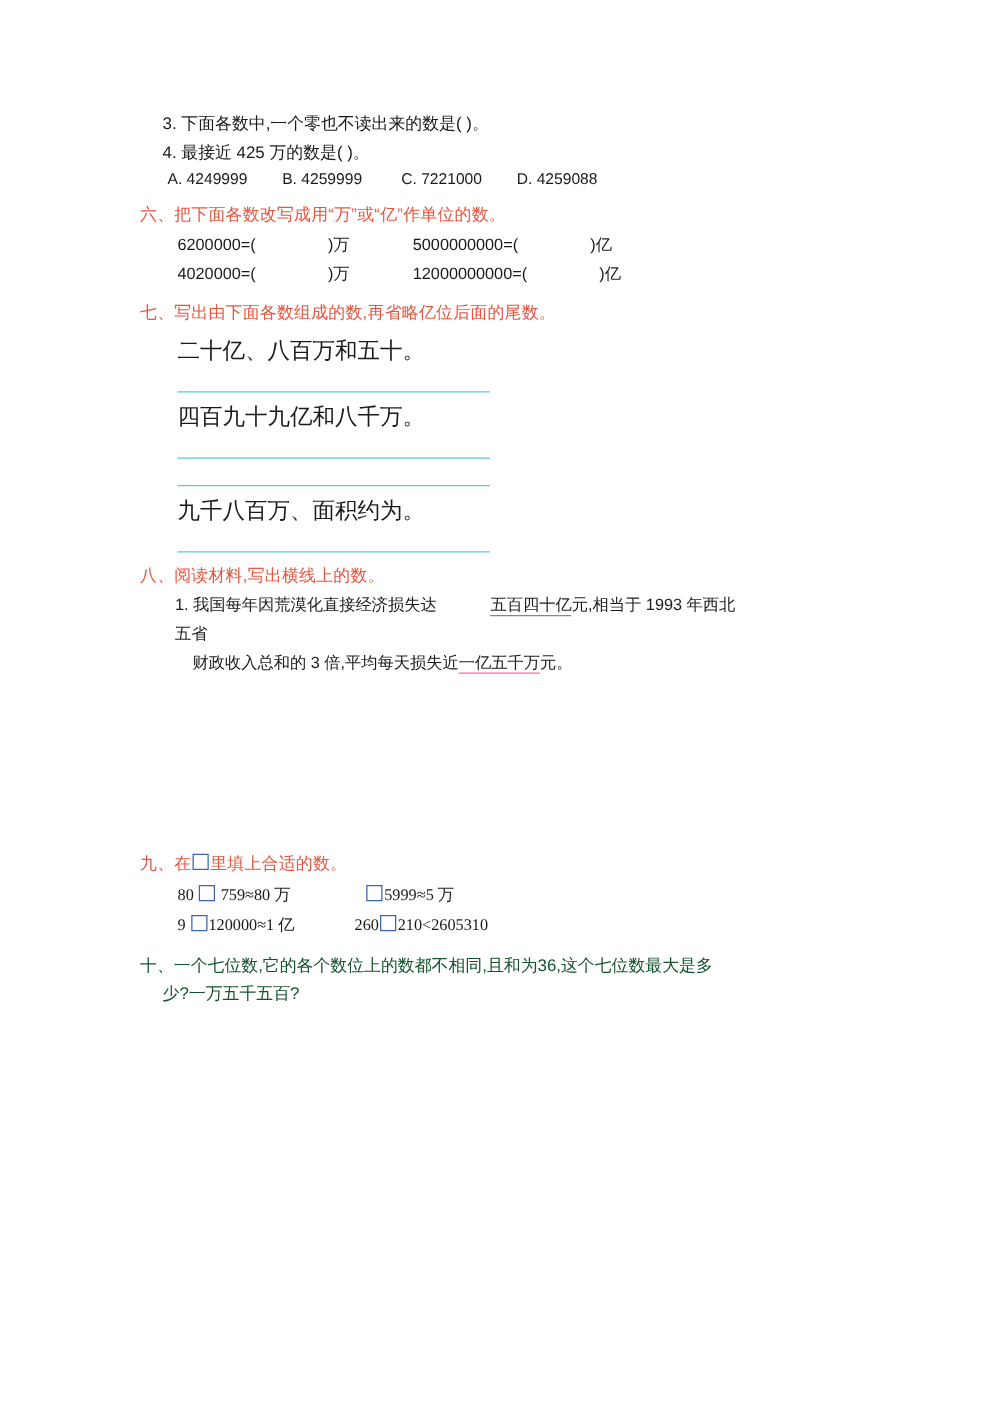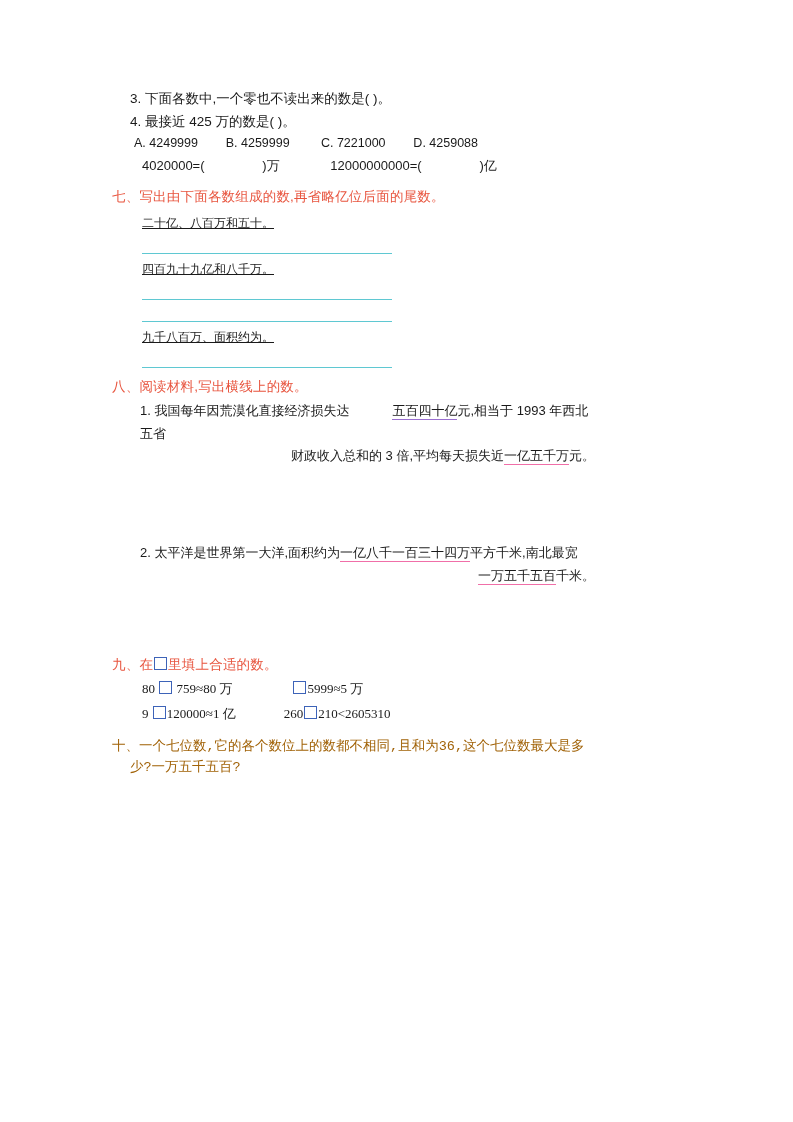--- a/index.html
+++ b/index.html
@@ -51,43 +51,41 @@
   }
   .opt-sp { display: inline-block; }
   .conv-row {
     font-size: 13px;
     line-height: 1.75;
     padding-left: 30px;
     font-family: "Liberation Sans", sans-serif;
     white-space: pre;
   }
   .write-item {
-    font-size: 12px;
+    font-size: 18px;
     font-family: "Liberation Sans", sans-serif;
     padding-left: 30px;
     margin-top: 7px;
-    text-decoration: underline;
   }
   .ans-line {
     margin: 7px 0 0 30px;
     width: 250px;
     border-bottom: 1.3px solid #5fc8d2;
     height: 14px;
   }
   .read-block {
     font-size: 13px;
     line-height: 1.75;
     padding-left: 28px;
     font-family: "Liberation Sans", sans-serif;
     margin-top: 2px;
   }
   .read-block .ind {
     display: block;
     padding-left: 14px;
-    text-align: right;
   }
   .ul-pink {
     border-bottom: 1.2px solid #f06fa8;
     padding-bottom: 1px;
   }
   .ul-purple {
     border-bottom: 1.2px solid #9a6fd0;
     padding-bottom: 1px;
     margin-left: 43px;
   }
@@ -102,38 +100,40 @@
     margin: 0 1px;
   }
   .fill-row {
     font-size: 13px;
     line-height: 1.9;
     padding-left: 30px;
     font-family: Liberation Serif, serif;
     white-space: pre;
   }
   .last-q {
-    color: #a16207;
+    color: #14532d;
     font-size: 13.5px;
     line-height: 1.6;
-    font-family: Liberation Mono, monospace;
+    font-family: Liberation Sans, sans-serif;
     margin-top: 9px;
   }
   .last-q .ind { display: block; padding-left: 18px; }
 </style>
 </head>
 <body>
 
 <div class="page">
 
   <div class="q q-ind">3. 下面各数中,一个零也不读出来的数是(        )。</div>
 
   <div class="q q-ind">4. 最接近 425 万的数是(        )。</div>
   <div class="opts">A. 4249999        B. 4259999         C. 7221000        D. 4259088</div>
 
+  <div class="sec-head">六、把下面各数改写成用“万”或“亿”作单位的数。</div>
+  <div class="conv-row">6200000=(                )万              5000000000=(                )亿</div>
   <div class="conv-row">4020000=(                )万              12000000000=(                )亿</div>
 
   <div class="sec-head">七、写出由下面各数组成的数,再省略亿位后面的尾数。</div>
 
   <div class="write-item">二十亿、八百万和五十。</div>
   <div class="ans-line"></div>
 
   <div class="write-item">四百九十九亿和八千万。</div>
   <div class="ans-line"></div>
 
@@ -144,24 +144,20 @@
 
   <div class="sec-head">八、阅读材料,写出横线上的数。</div>
 
   <div class="read-block">
     <span>1. 我国每年因荒漠化直接经济损失达</span><span class="ul-purple">五百四十亿</span><span>元,相当于 1993 年西北五省</span>
     <span class="ind"><span>财政收入总和的 3 倍,平均每天损失近</span><span class="ul-pink">一亿五千万</span><span>元。</span></span>
   </div>
 
   <div class="gap-lg"></div>
 
-  <div class="read-block">
-    <span>2. 太平洋是世界第一大洋,面积约为</span><span class="ul-pink">一亿八千一百三十四万</span><span>平方千米,南北最宽</span>
-    <span class="ind"><span class="ul-pink">一万五千五百</span><span>千米。</span></span>
-  </div>
 
   <div class="gap-md"></div>
 
   <div class="sec-head">
     <span>九、在</span><span class="box"></span><span>里填上合适的数。</span>
   </div>
 
   <div class="fill-row"><span>80 </span><span class="box"></span><span> 759≈80 万</span><span class="opt-sp" style="width:60px"></span><span class="box"></span><span>5999≈5 万</span></div>
 
   <div class="fill-row"><span>9 </span><span class="box"></span><span>120000≈1 亿</span><span class="opt-sp" style="width:48px"></span><span>260</span><span class="box"></span><span>210&lt;2605310</span></div>

